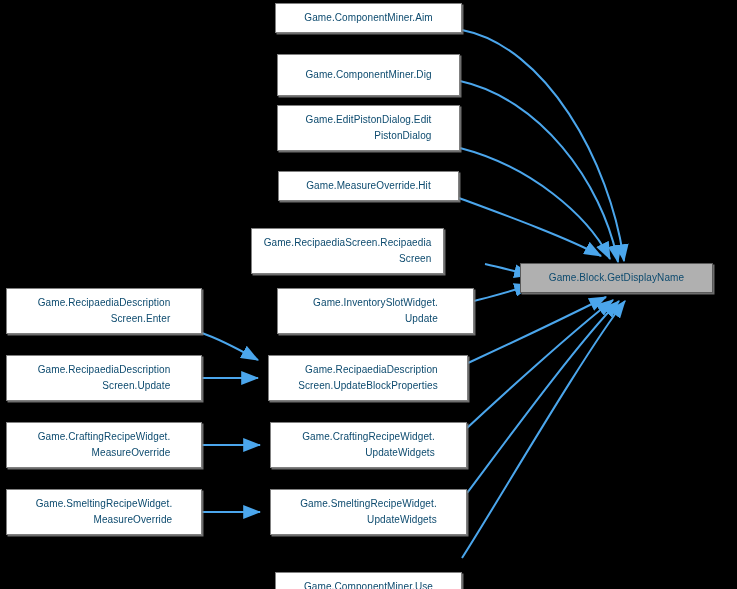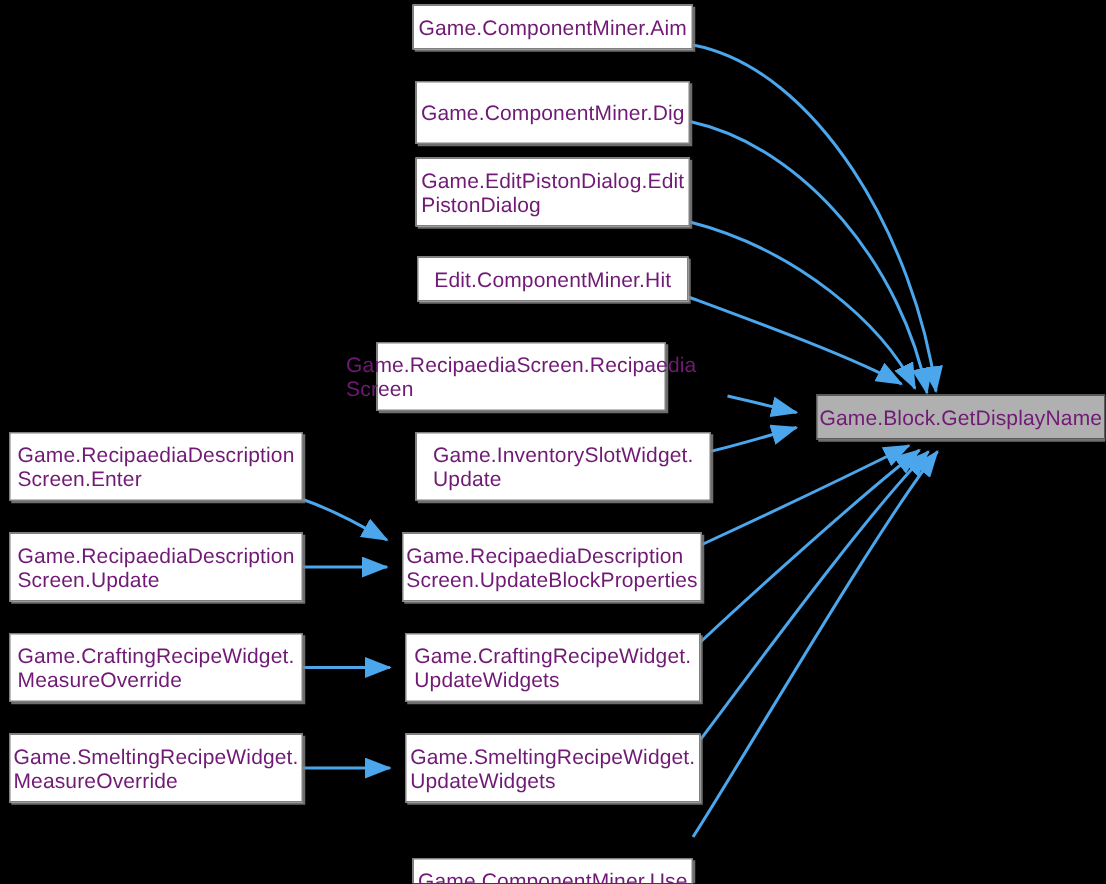--- a/index.html
+++ b/index.html
@@ -20,26 +20,26 @@
     left: 0;
     top: 0;
     width: 737px;
     height: 589px;
   }
   .node {
     position: absolute;
     box-sizing: border-box;
     border: 1px solid #808080;
     background: #ffffff;
-    color: #701a75;
+    color: #0c4a6e;
     display: flex;
     align-items: center;
     justify-content: center;
-    text-align: left;
-    font-size: 14px;
+    text-align: right;
+    font-size: 10px;
     line-height: 16px;
     letter-spacing: 0.1px;
     box-shadow: 1.5px 1.5px 0 rgba(128,128,128,0.85);
     z-index: 3;
   }
   .node.center {
     background: #b0b0b0;
     border: 1px solid #5a5a5a;
   }
   .node-label {
@@ -79,21 +79,21 @@
         <span class="node-label">Game.ComponentMiner.Aim</span>
       </div>
       <div class="node" style="left: 277px; top: 54px; width: 183px; height: 42px;">
         <span class="node-label">Game.ComponentMiner.Dig</span>
       </div>
       <div class="node" style="left: 277px; top: 105px; width: 183px; height: 46px;">
         <span class="node-label">Game.EditPistonDialog.Edit
 PistonDialog</span>
       </div>
       <div class="node" style="left: 278px; top: 171px; width: 181px; height: 30px;">
-        <span class="node-label">Edit.ComponentMiner.Hit</span>
+        <span class="node-label">Game.MeasureOverride.Hit</span>
       </div>
       <div class="node" style="left: 251px; top: 228px; width: 193px; height: 46px;">
         <span class="node-label">Game.RecipaediaScreen.Recipaedia
 Screen</span>
       </div>
       <div class="node" style="left: 277px; top: 288px; width: 197px; height: 46px;">
         <span class="node-label">Game.InventorySlotWidget.
 Update</span>
       </div>
       <div class="node" style="left: 268px; top: 355px; width: 200px; height: 46px;">
@@ -120,17 +120,17 @@
 Screen.Update</span>
       </div>
       <div class="node" style="left: 6px; top: 422px; width: 196px; height: 46px;">
         <span class="node-label">Game.CraftingRecipeWidget.
 MeasureOverride</span>
       </div>
       <div class="node" style="left: 6px; top: 489px; width: 196px; height: 46px;">
         <span class="node-label">Game.SmeltingRecipeWidget.
 MeasureOverride</span>
       </div>
-      <div class="node center" style="left: 544px; top: 263px; width: 193px; height: 30px;">
+      <div class="node center" style="left: 520px; top: 263px; width: 193px; height: 30px;">
         <span class="node-label">Game.Block.GetDisplayName</span>
       </div>
     </div>
 </div>
 
 </body></html>

